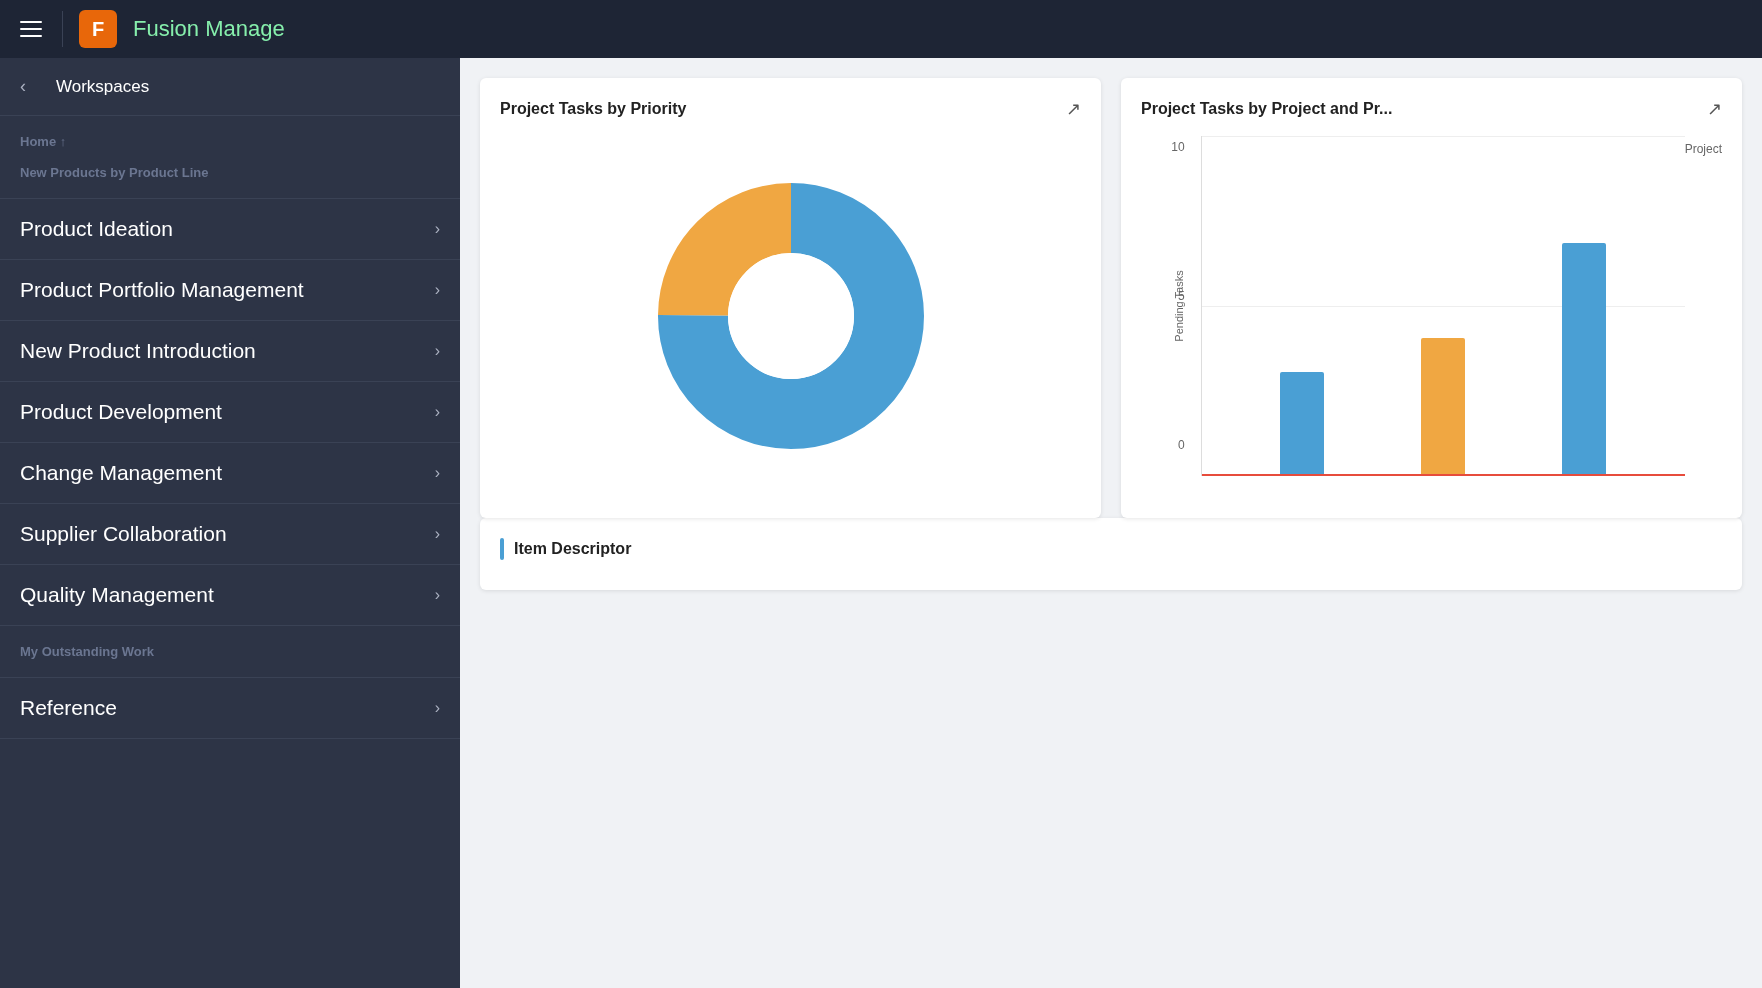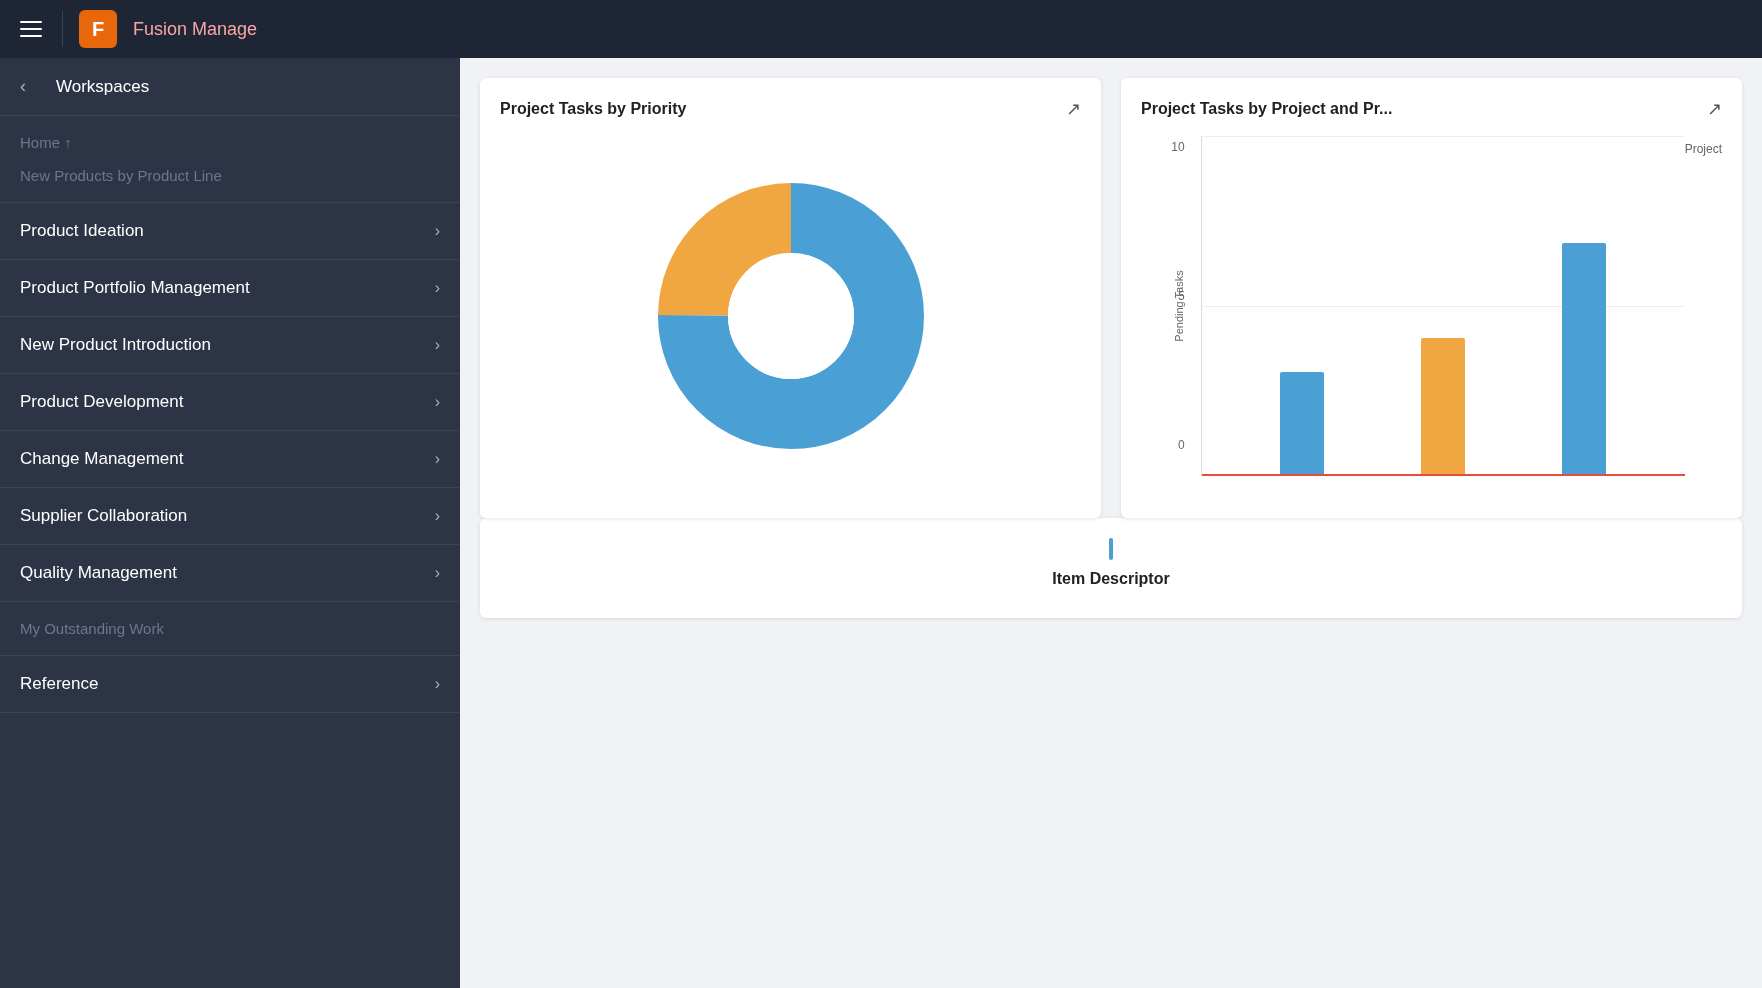--- a/index.html
+++ b/index.html
@@ -28,22 +28,22 @@
       background: #e8670a;
       border-radius: 6px;
       display: flex;
       align-items: center;
       justify-content: center;
       font-size: 20px;
       font-weight: bold;
       color: white;
     }
     .app-title {
-      color: #fca5a5;
-      font-size: 18px;
+      color: #86efac;
+      font-size: 22px;
       font-weight: 400;
     }
     .hamburger {
       cursor: pointer;
       display: flex;
       flex-direction: column;
       gap: 5px;
       padding: 4px;
     }
     .hamburger span {
@@ -90,37 +90,38 @@
       font-size: 18px;
     }
 
     
     .ghost-items {
       padding: 10px 20px;
       border-bottom: 1px solid #3a4255;
     }
     .ghost-text {
       color: #6b7691;
-      font-size: 15px;
+      font-size: 13px;
       padding: 8px 0;
+      font-weight: bold;
     }
 
     
     .menu-item {
       display: flex;
       align-items: center;
       justify-content: space-between;
       padding: 18px 20px;
       border-bottom: 1px solid #3a4255;
       cursor: pointer;
       transition: background 0.15s;
     }
     .menu-item-label {
       color: white;
-      font-size: 17px;
+      font-size: 21px;
       font-weight: 400;
     }
     .chevron-right {
       color: #aab0c0;
       font-size: 16px;
     }
 
     
     .content {
       flex: 1;
@@ -203,21 +204,20 @@
       background: white;
       border-radius: 6px;
       padding: 20px;
       box-shadow: 0 1px 4px rgba(0,0,0,0.1);
     }
     .table-card-header {
       display: flex;
       align-items: center;
       gap: 10px;
       margin-bottom: 10px;
-      flex-direction: column;
     }
     .table-accent-bar {
       width: 4px;
       height: 22px;
       background: #4a9fd4;
       border-radius: 2px;
     }
     .table-title {
       font-size: 16px;
       font-weight: 600;

